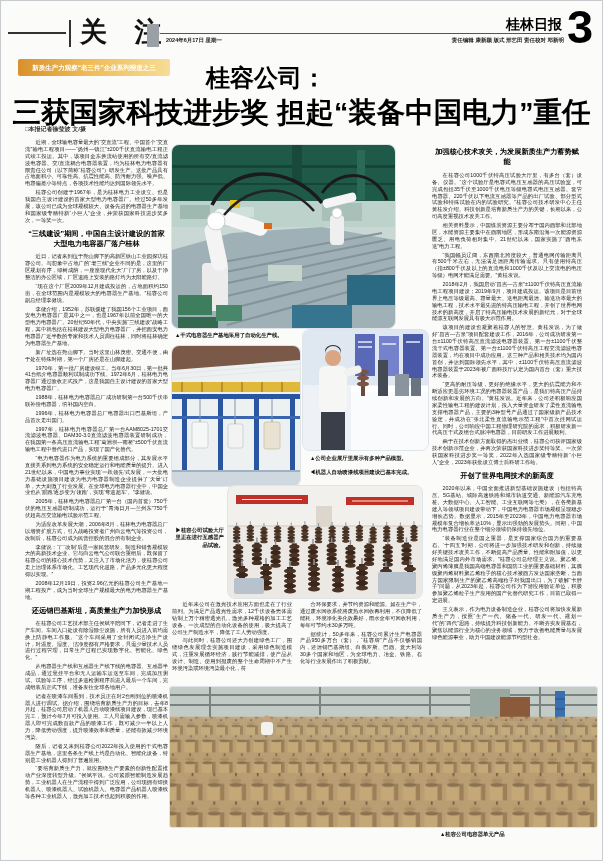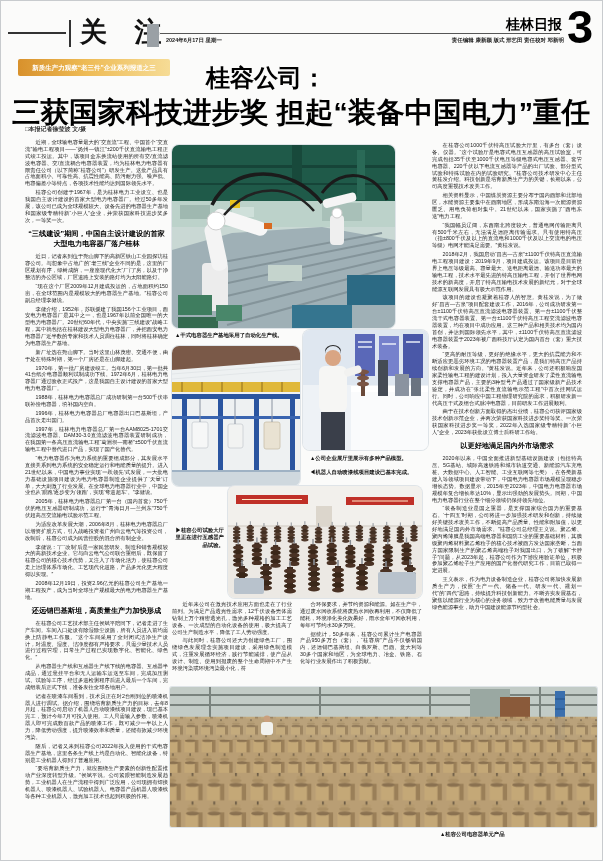--- a/index.html
+++ b/index.html
@@ -18,21 +18,21 @@
   .masthead{position:absolute;left:498px;top:16px;width:64px;text-align:right;
             font-family:"Liberation Serif",serif;font-weight:bold;font-size:14px;color:#000;}
   .pagenum{position:absolute;left:560px;top:0px;width:40px;text-align:center;
            font-size:47px;font-weight:900;color:#000;line-height:54px;}
   
   .badge{position:absolute;left:18px;top:59px;width:152px;height:17px;border-radius:2px;
          background:linear-gradient(90deg,#d8912c,#eebb55 45%,#f6dc96);color:#fff;
          font-size:6.5px;font-weight:bold;line-height:17px;text-align:center;overflow:hidden;}
   .kicker{position:absolute;left:0;top:62px;width:532px;text-align:center;
           font-size:24px;font-weight:bold;color:#000;}
-  .mainhead{position:absolute;left:12px;top:94px;width:579px;
+  .mainhead{position:absolute;left:12px;top:94px;width:579px;text-align:center;
             font-size:28.5px;font-weight:900;color:#000;letter-spacing:0px;}
   
   .col{position:absolute;overflow:hidden;text-align:justify;}
   .col p.para{margin:0 0 2px 0;font-size:5.3px;line-height:1.3;text-indent:2em;color:#222;}
   .byline{font-size:6px;font-weight:bold;color:#333;margin:0 0 5px 0;}
   .subhead{font-size:7.2px;font-weight:900;color:#000;text-align:center;margin:5px 0 4px 0;line-height:1.45;}
   .left-col{left:25px;top:125px;width:143px;height:713px;}
   .right-col{left:432px;top:142px;width:150px;height:546px;}
   .mid-col{top:601px;height:84px;}
   .mid-col-1{left:172px;width:120px;}
@@ -292,30 +292,31 @@
       </div>
   </div>
   <div class="col mid-col mid-col-2">
     <div>
         <p class="para">合环保要求，并节约资源和能源。如在生产中，通过废水回收系统将废热水回收再利用，不仅降低了能耗，环境净化美化效果好，雨水全年可回收利用，每年可节约水30多万吨。</p>
         <p class="para">据统计，50多年来，桂容公司累计生产电容器产品950多万台（套），“桂容牌”产品不仅畅销国内，还远销巴基斯坦、白俄罗斯、巴西、意大利等30多个国家和地区，为全球电力、冶金、铁路、石化等行业发展作出了积极贡献。</p>
       </div>
   </div>
 
   <div class="col right-col">
+    <div class="subhead">加强核心技术攻关，为发展新质生产力蓄势赋能</div>
     <div>
         <p class="para">在桂容公司1000千伏特高压试验大厅里，有多台（套）设备、仪器。“这个试验厅是电容式电压互感器的高压试验室，可完成包括35千伏至1000千伏电压等级电容式电压互感器、套管电容器、220千伏以下电流互感器等产品的出厂试验、部分型式试验和特殊试验在内的试验研究。”桂容公司技术研发中心主任黄桂发介绍。科技创新是培育新质生产力的关键，长期以来，公司高度重视技术攻关工作。</p>
         <p class="para">相关资料显示，中国煤炭资源主要分布于国内西部和北部地区，水能资源主要集中在西南地区，形成东南沿海一次能源资源匮乏、用电负荷相对集中。21世纪以来，国家实施了“西电东送”电力工程。</p>
         <p class="para">“我国幅员辽阔，东西南北跨度较大，普通电网传输距离只有500千米左右，无法满足远距离传输需求。只有使用特高压（指±800千伏及以上的直流电和1000千伏及以上交流电的电压等级）电网才能满足需要。”黄桂发说。</p>
         <p class="para">2018年2月，我国启动“昌吉—古泉”±1100千伏特高压直流输电工程项目建设；2019年9月，项目建成投运。该项目是目前世界上电压等级最高、容量最大、送电距离最远、输送功率最大的输电工程，技术水平最先进的特高压输电工程，开创了世界电网技术的新高度，开启了特高压输电技术发展的新纪元，对于全球能源互联网发展具有极大示范作用。</p>
         <p class="para">该项目的建设也凝聚着桂容人的智慧。黄桂发说，为了做好“昌吉—古泉”项目配套建设工作，2016年，公司成功研发第一台±1100千伏特高压直流滤波电容器装置、第一台±1100千伏整流干式电容器装置、第一台±1100千伏特高压工程交流滤波电容器装置，均在项目中成功应用。这三种产品和相关技术均为国内首创，并达到国际领先水平，其中，±1100千伏特高压直流滤波电容器装置于2023年被广西科技厅认定为国内首台（套）重大技术装备。</p>
         <p class="para">“更高的耐压等级，更好的绝缘水平，更大的抗震能力和不断适应更恶劣环境工况的电容器装置产品，是我们特高压产品持续创新和发展的方向。”黄桂发说。近年来，公司还积极响应国家柔性输电工程的建设计划，投入大量资金研发了柔性直流输电支撑电容器产品，主要的3种型号产品通过了国家级新产品技术鉴定，并成功在“张北柔性直流输电示范工程”中首次挂网试运行。同时，公司响应中国工程物理研究院的需求，积极研发新一代高压干式及组合式脉冲电容器，目前研发工作进展顺利。</p>
         <p class="para">由于在技术创新方面取得的杰出业绩，桂容公司获评国家级技术创新示范企业，并两次荣获国家科技进步奖特等奖、一次荣获国家科技进步奖一等奖，2022年入选国家级专精特新“小巨人”企业，2023年获批设立博士后科研工作站。</p>
       </div>
-    <div class="subhead">以更好地满足国内外市场需求</div>
+    <div class="subhead">开创了世界电网技术的新高度</div>
     <div>
         <p class="para">2020年以来，中国全面推进新型基础设施建设（包括特高压、5G基站、城际高速铁路和城市轨道交通、新能源汽车充电桩、大数据中心、人工智能、工业互联网等七类），在各类新基建入等领域项目建设带动下，中国电力电容器市场规模呈现稳步增长态势。数据显示，2015年至2023年，中国电力电容器市场规模年复合增长率达10%，显示出强劲的发展势头。同期，中国电力电容器行业在整个细分领域仍保持领先地位。</p>
         <p class="para">“装备制造业是国之重器，是支撑国家综合国力的重要基石。‘十四五’时期，公司将进一步加强技术研发和创新，持续做好关键技术攻关工作，不断提高产品质量、性能和附加值，以更好地满足国内外市场需求。”桂容公司总经理王义说。聚乙烯、聚丙烯薄膜是我国高端电容器和国防工业的重要基础材料，其膜级聚丙烯材料聚乙烯粒子的核心技术被西方发达国家垄断，当西方国家限制生产的聚乙烯高端粒子对我国出口，为了破解“卡脖子”问题，从2023年起，桂容公司作为下游应用验证单位，积极参加聚乙烯粒子生产应用的国产化替代研究工作，目前已取得一定进展。</p>
         <p class="para">王义表示，作为电力设备制造企业，桂容公司将加快发展新质生产力，按照“生产一代、储备一代、研发一代、规划一代”的“四代”思路，持续提升科技创新能力。不断夯实发展基石，聚焦以能源行业为核心的业务领域，致力于改善电能质量与发展绿色能源事业，助力中国建设能源节约型社会。</p>
       </div>
   </div>
 
   <div class="photo" style="left:170px;top:687px;width:427px;height:140px;border-radius:2px;">
     <svg width="427" height="140" viewBox="0 0 427 140">
       <defs>

